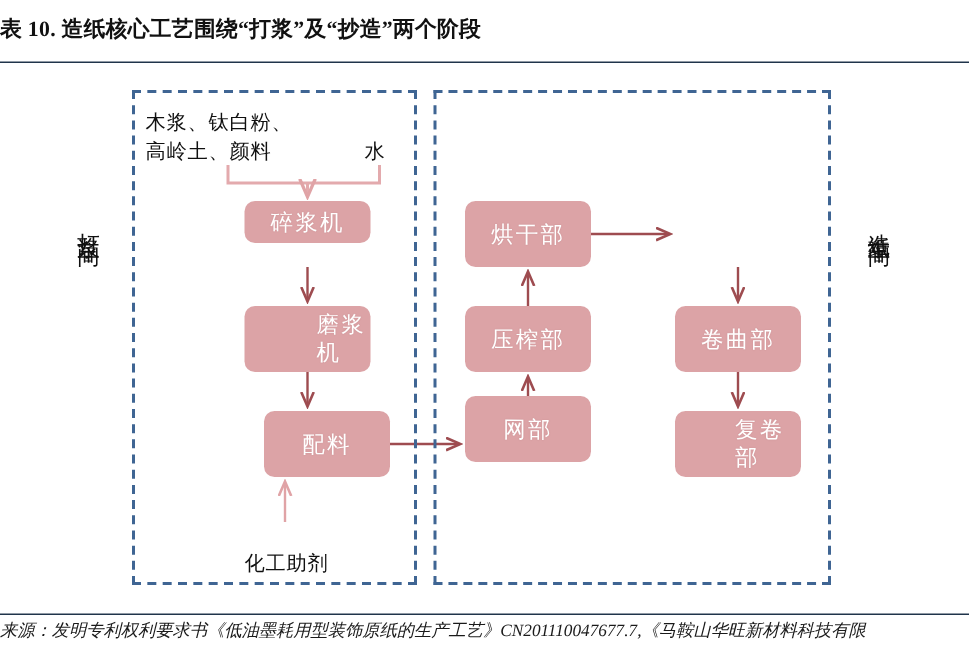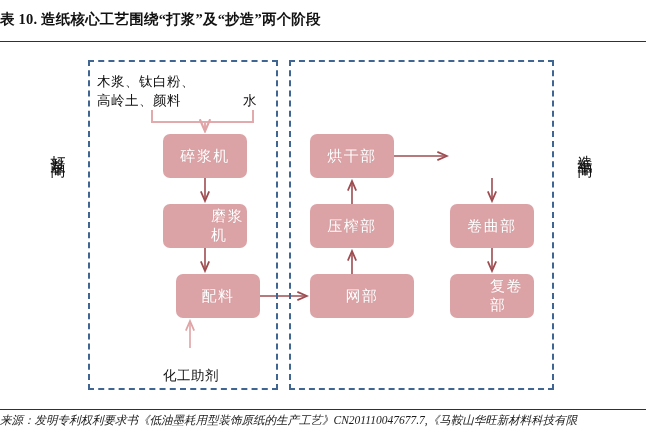--- a/index.html
+++ b/index.html
@@ -67,28 +67,28 @@
     border-radius:7px;
     color:#ffffff;
     font-family:"Liberation Serif","DejaVu Serif",serif;
     font-size:15px;
     letter-spacing:1.5px;
     display:flex;align-items:center;justify-content:center;
     box-sizing:border-box;
     text-shadow:0 0 1px rgba(150,90,95,0.25);
   }
   
-  #node-pulper   {left:163px;top:134px;width:84px;height:44px;}
+  #node-pulper   {left:163px;top:134px;width:84px;height:28px;}
   #node-refiner  {left:163px;top:204px;width:84px;height:44px;padding-left:48px;}
   #node-blending {left:176px;top:274px;width:84px;height:44px;}
 
   
   #node-drying   {left:310px;top:134px;width:84px;height:44px;}
   #node-press    {left:310px;top:204px;width:84px;height:44px;}
-  #node-wire     {left:310px;top:274px;width:104px;height:44px;}
+  #node-wire     {left:310px;top:264px;width:84px;height:44px;}
 
   
   #node-calender {left:450px;top:134px;width:84px;height:44px;}
   #node-reeling  {left:450px;top:204px;width:84px;height:44px;}
   #node-rewind   {left:450px;top:274px;width:84px;height:44px;padding-left:40px;}
 
   
   .free-text{
     position:absolute;
     font-family:Liberation Serif, serif;

